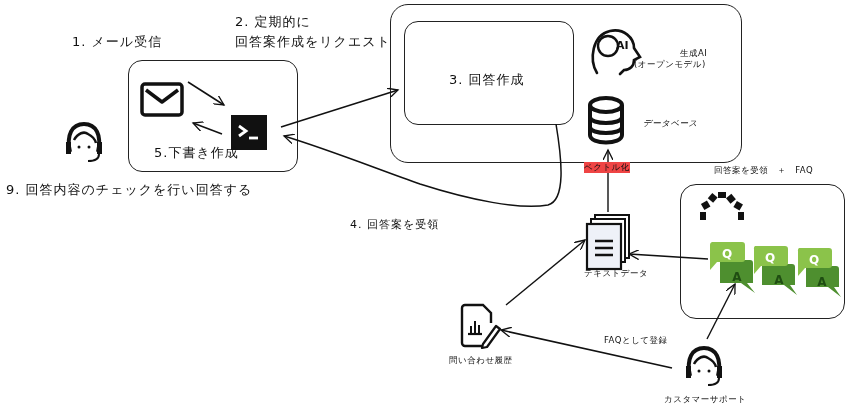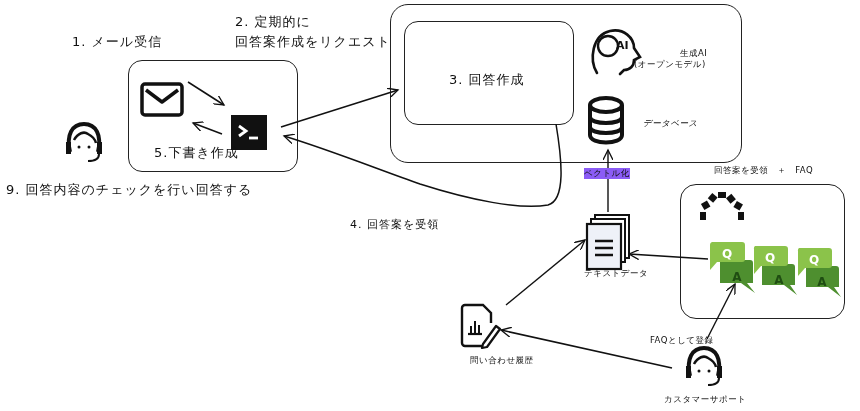--- a/index.html
+++ b/index.html
@@ -144,18 +144,18 @@
 <div class="lbl lg" style="left:235px;top:14px;">2. 定期的に</div>
 <div class="lbl lg" style="left:235px;top:34px;">回答案作成をリクエスト</div>
 <div class="lbl lg" style="left:449px;top:72px;">3. 回答作成</div>
 <div class="lbl md" style="left:350px;top:198px;margin-top:20px;">4. 回答案を受領</div>
 <div class="lbl lg" style="left:138px;top:145px;margin-left:16px;">5.下書き作成</div>
 <div class="lbl lg" style="left:6px;top:182px;">9. 回答内容のチェックを行い回答する</div>
 
 <div class="lbl sm" style="left:636px;top:48px;margin-left:44px;">生成AI</div>
 <div class="lbl sm" style="left:634px;top:59px;">(オープンモデル)</div>
 <div class="lbl sm" style="left:643px;top:118px;font-style:italic;">データベース</div>
-<div class="lbl sm" style="left:584px;top:168px;background:#8b5cf6;">ベクトル化</div>
+<div class="lbl sm" style="left:584px;top:162px;background:#ef4444;">ベクトル化</div>
 <div class="lbl sm" style="left:584px;top:268px;">テキストデータ</div>
 <div class="lbl sm" style="left:714px;top:165px;">回答案を受領　＋　FAQ</div>
-<div class="lbl sm" style="left:470px;top:355px;text-align:center;">問い合わせ履歴</div>
-<div class="lbl sm" style="left:650px;top:335px;text-align:right;">FAQとして登録</div>
+<div class="lbl sm" style="left:449px;top:355px;text-align:center;">問い合わせ履歴</div>
+<div class="lbl sm" style="left:604px;top:335px;text-align:right;">FAQとして登録</div>
 <div class="lbl sm" style="left:664px;top:394px;">カスタマーサポート</div>
 
 </body></html>

